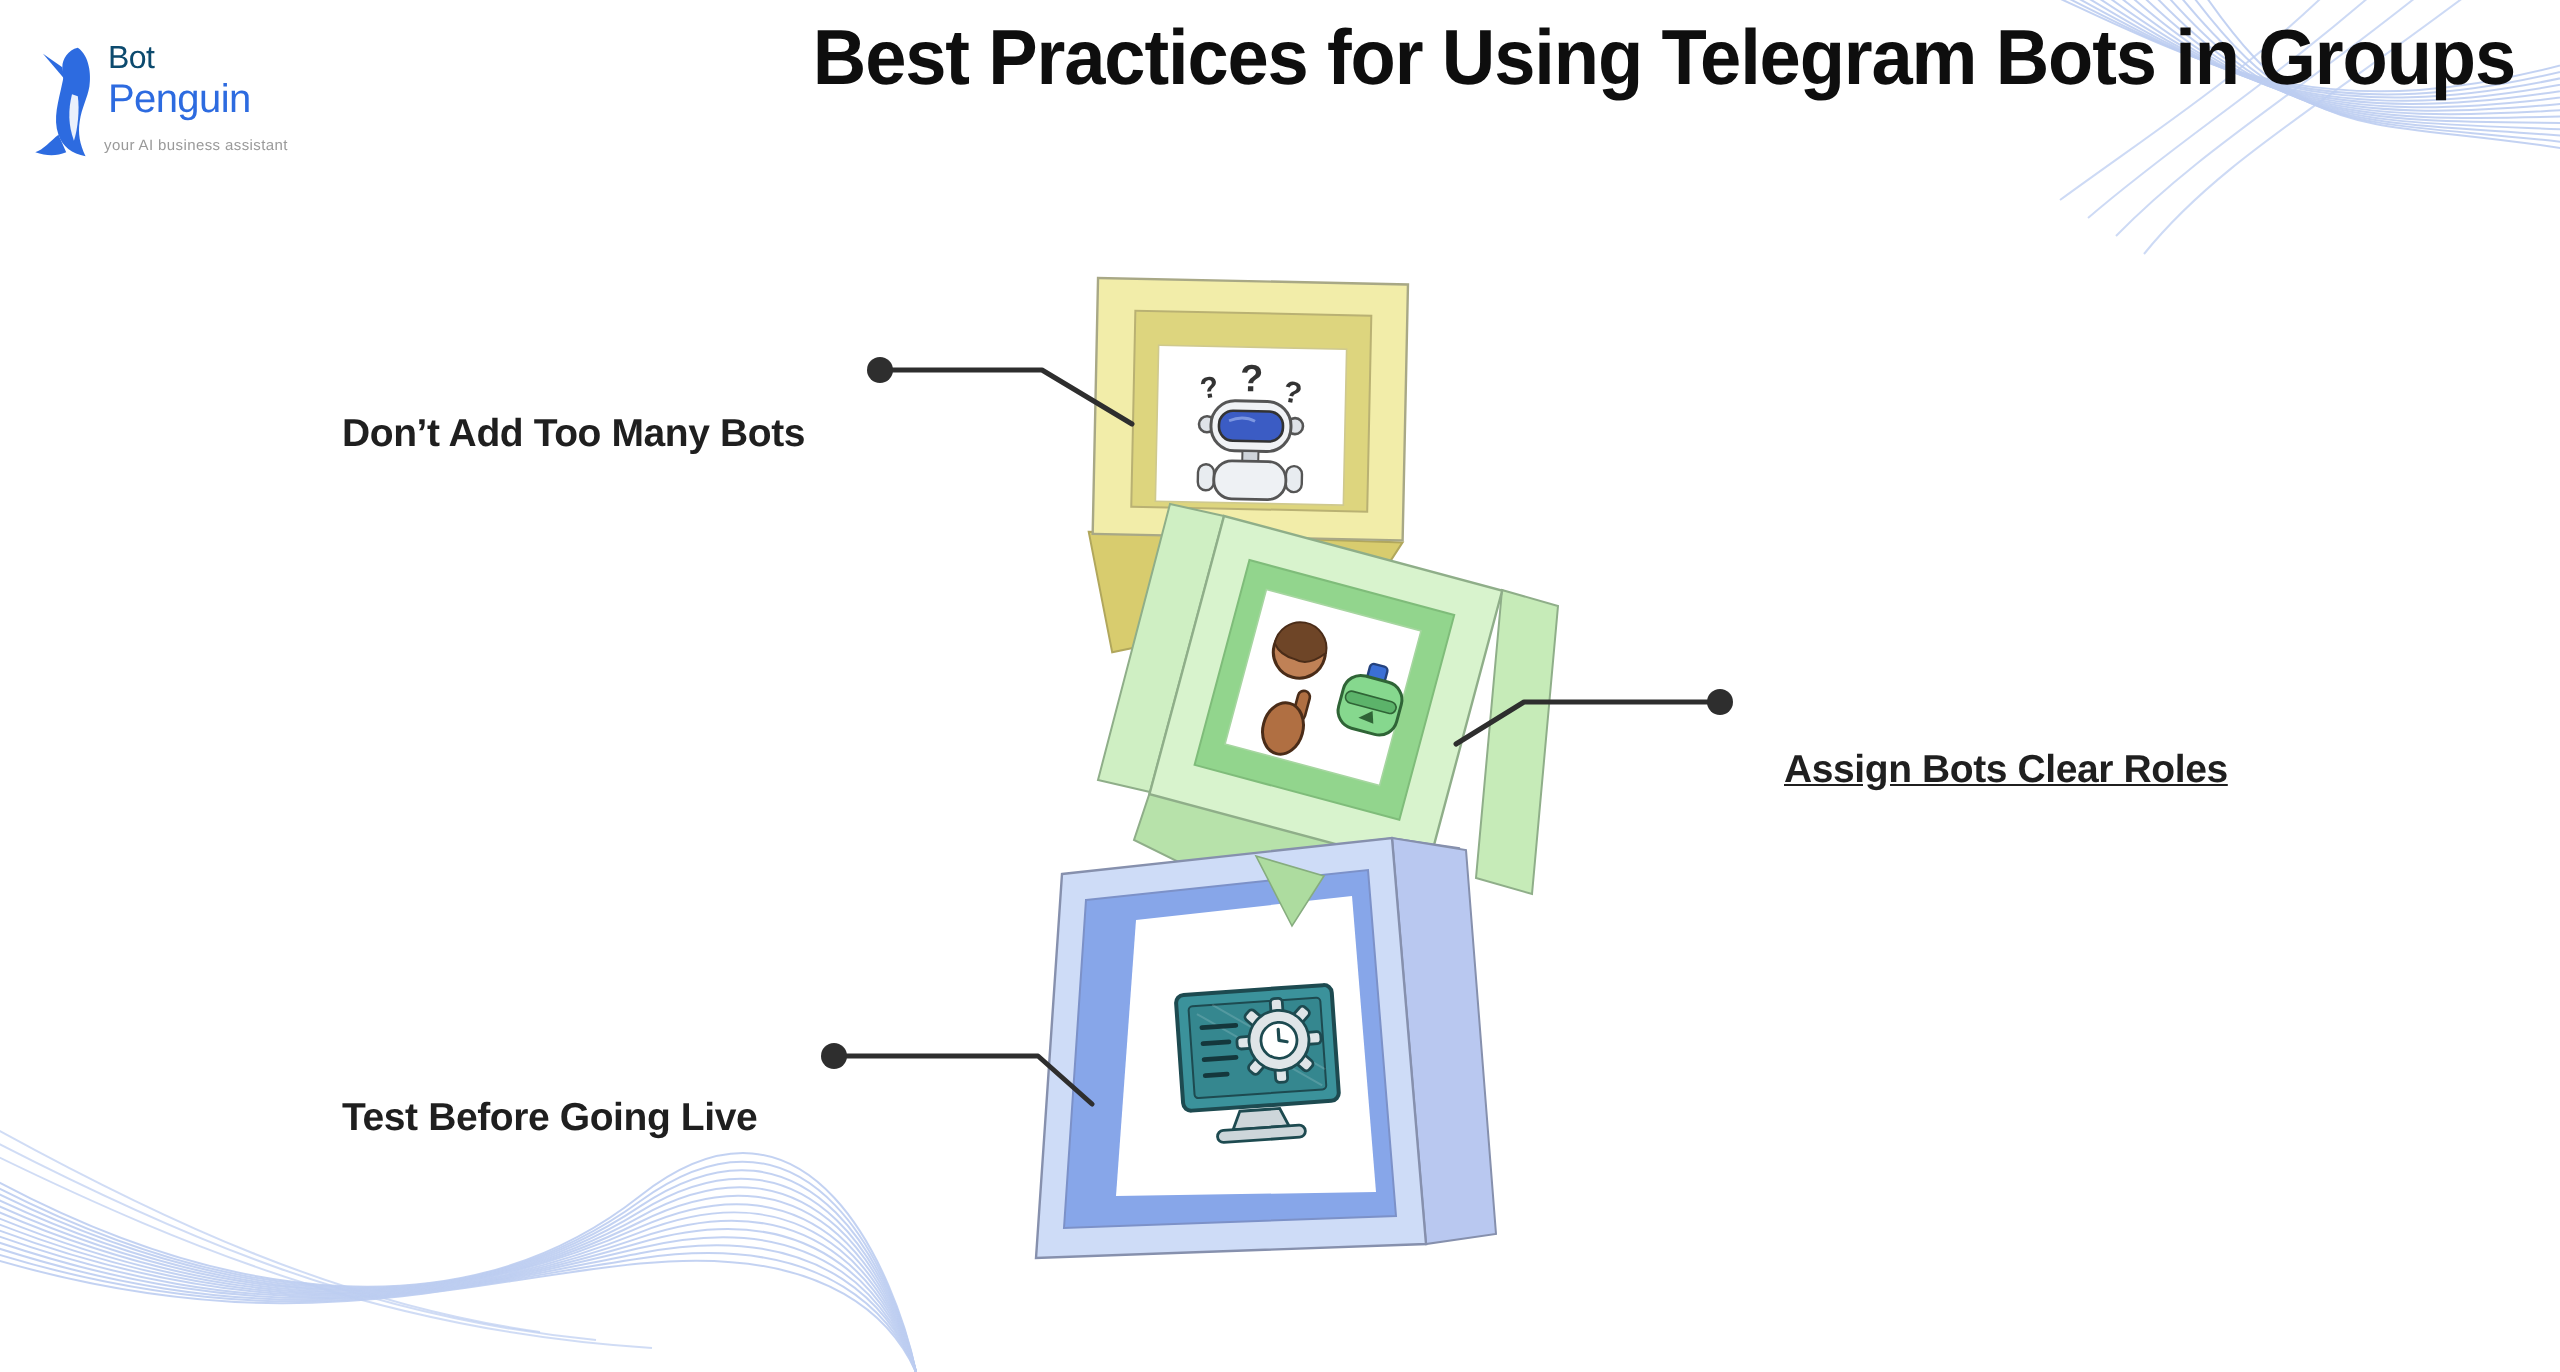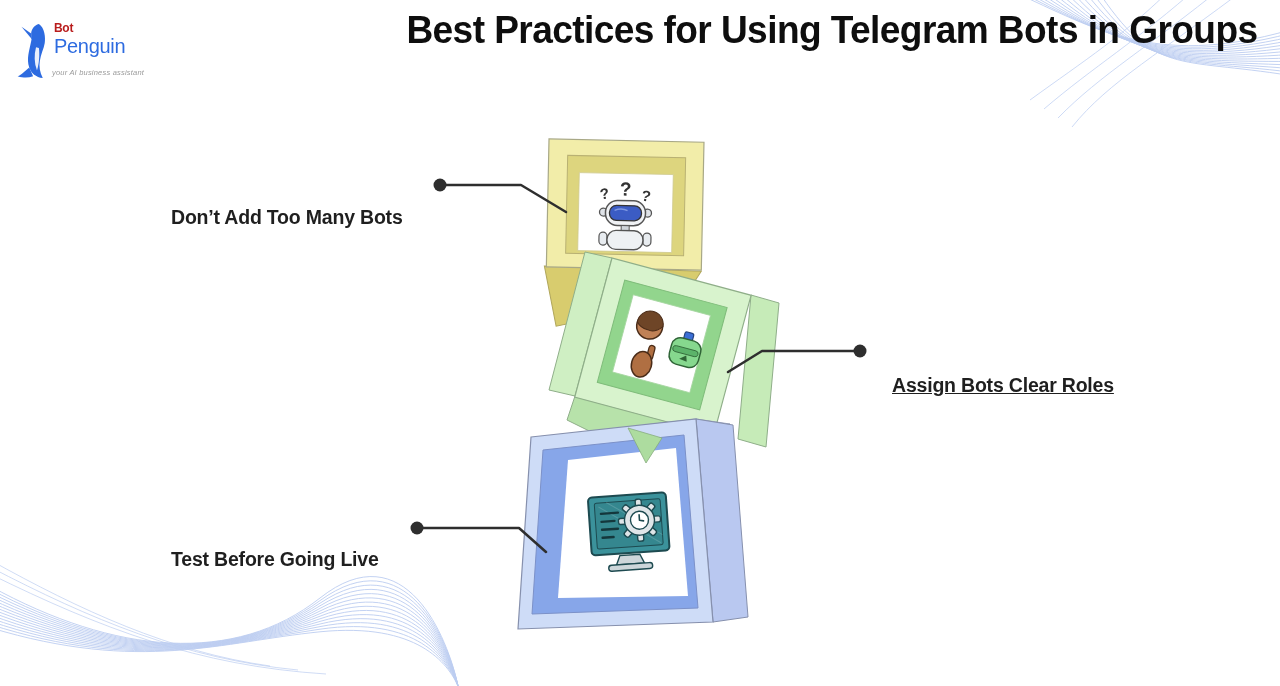--- a/index.html
+++ b/index.html
@@ -9,25 +9,25 @@
   }
   svg.canvas{position:absolute;left:0;top:0;width:1280px;height:686px;}
   .title{
     position:absolute;top:8px;left:0;width:1280px;text-align:right;
     font-size:39px;font-weight:800;color:#0e0e0e;letter-spacing:-.6px;white-space:nowrap;
   }
   .title > span{display:inline-block;transform:scaleX(.95);transform-origin:center;}
   .logo{position:absolute;left:14px;top:20px;width:132px;height:62px;}
   .logo .penguin{position:absolute;left:2px;top:2px;}
   .logo-text{position:absolute;left:40px;top:2px;line-height:1;}
-  .logo-bot{font-size:12px;font-weight:700;color:#b91c1c;letter-spacing:-.3px;}
+  .logo-bot{font-size:16px;font-weight:400;color:#0c4a6e;letter-spacing:-.3px;}
   .logo-penguin{font-size:20px;font-weight:400;color:#2d6be0;letter-spacing:-.3px;margin-top:2px;}
   .logo-tagline{
     position:absolute;left:38px;top:48px;width:100px;
-    font-size:7.5px;font-style:italic;color:#9a9a9a;letter-spacing:.2px;white-space:nowrap;
+    font-size:7.5px;color:#9a9a9a;letter-spacing:.2px;white-space:nowrap;
   }
   .label{
     position:absolute;font-size:19.5px;font-weight:700;color:#1f1f1f;
     letter-spacing:-.2px;white-space:nowrap;margin-top:32px;
   }
   .label-1{left:171px;top:174px;}
   .label-2{left:892px;top:342px;text-decoration:underline;}
   .label-3{left:171px;top:516px;}
 </style>
 </head>

